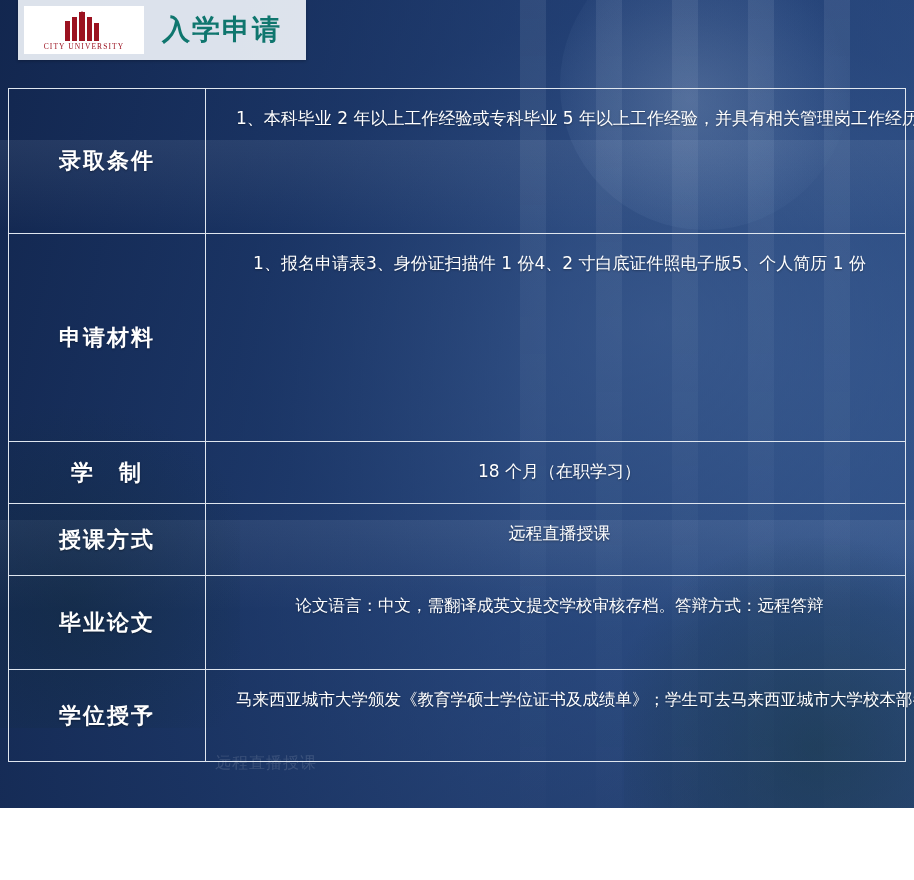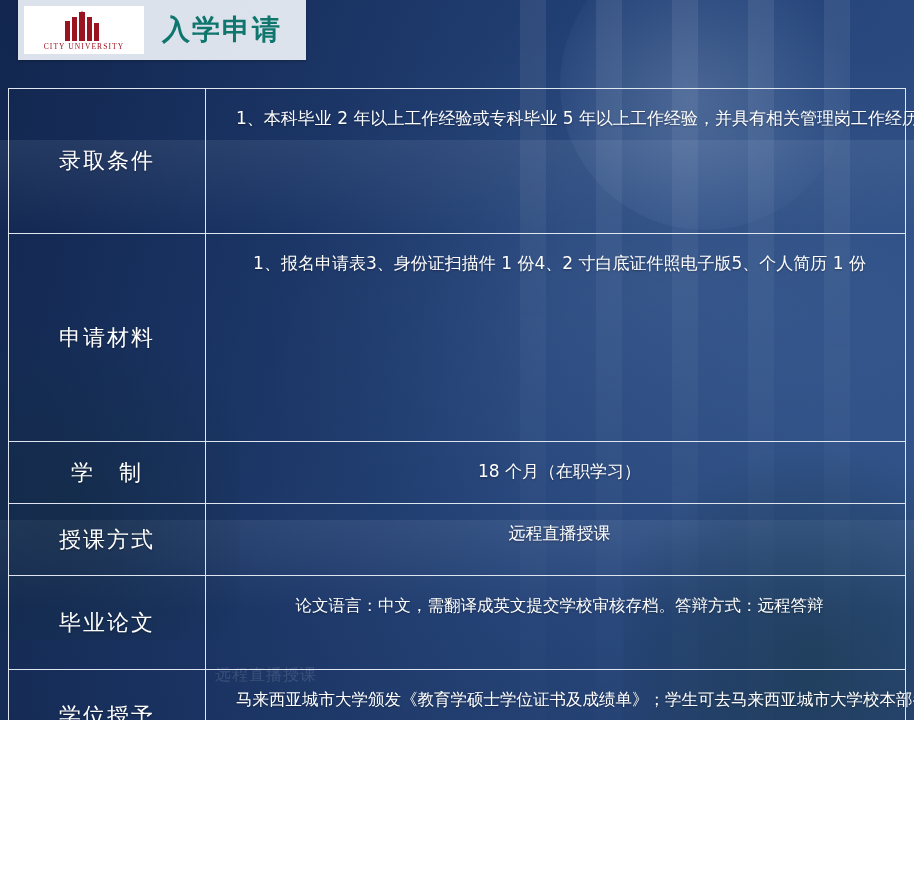--- a/index.html
+++ b/index.html
@@ -9,21 +9,21 @@
     width: 914px;
     height: 880px;
     overflow: hidden;
     font-family: "Liberation Sans", sans-serif;
   }
 
   
   #page {
     position: relative;
     width: 914px;
-    height: 720px;
+    height: 808px;
     background:
       linear-gradient(100deg, rgba(18,38,78,0.94) 0%, rgba(26,52,100,0.80) 32%, rgba(40,72,128,0.62) 58%, rgba(58,96,155,0.55) 100%),
       radial-gradient(ellipse at 72% 40%, rgba(120,150,190,0.45) 0%, rgba(40,70,120,0.15) 45%, rgba(14,30,66,0.0) 70%),
       linear-gradient(180deg, #18305f 0%, #1d3a6d 45%, #24406f 75%, #1a2f57 100%);
     overflow: hidden;
   }
 
   
   .bg-col {
     position: absolute;
@@ -121,21 +121,21 @@
   }
   .cell-label {
     width: 197px;
     flex: 0 0 197px;
     border-right: 1px solid #dfe6ef;
     display: flex;
     align-items: center;
     justify-content: center;
     color: #ffffff;
     font-size: 22px;
-    font-weight: normal;
+    font-weight: bold;
     letter-spacing: 2px;
     font-family: "DejaVu Sans", sans-serif;
     text-shadow: 0 1px 2px rgba(0,0,0,0.35);
     padding: 6px 4px;
   }
   .cell-body {
     flex: 1 1 auto;
     padding: 14px 22px 14px 30px;
     display: flex;
     flex-direction: row;

